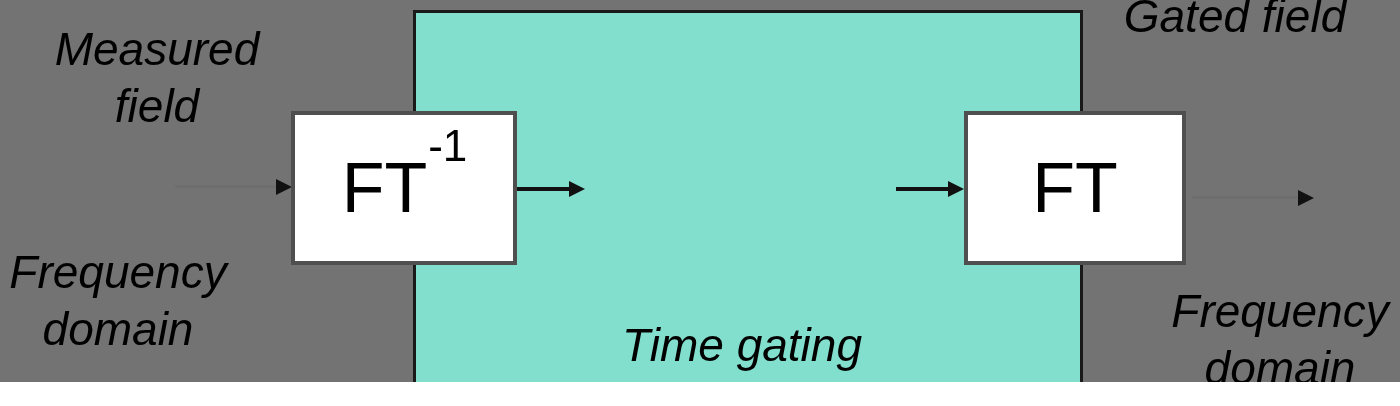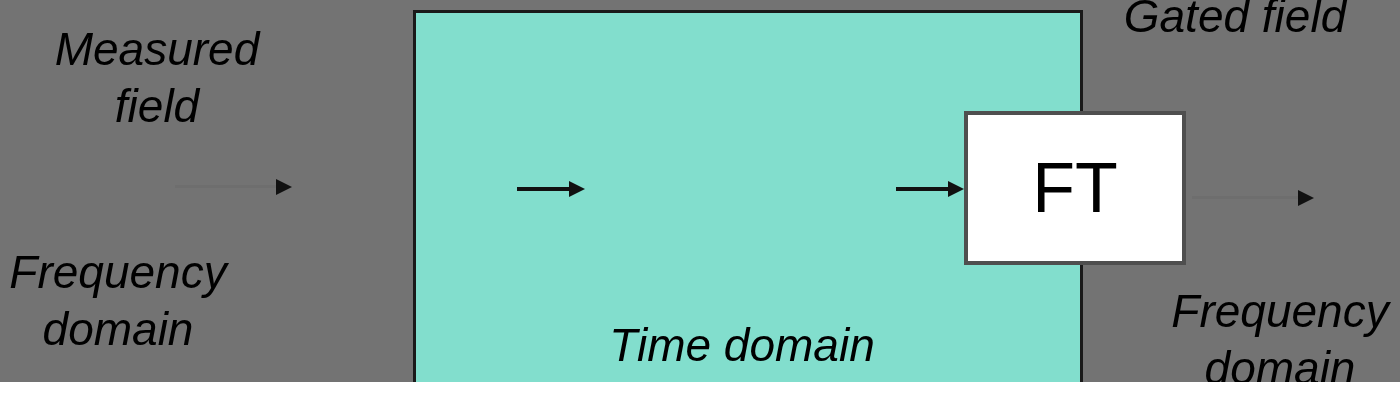--- a/index.html
+++ b/index.html
@@ -104,20 +104,23 @@
   <div class="note note-measured">Measured
 field</div>
   <div class="note note-freq-left">Frequency
 domain</div>
 
   <div class="arrow arrow-in">
     <div class="shaft shaft-gray"></div>
     <div class="head"></div>
   </div>
 
+  <div class="block block-ftinv">
+    <div class="ft-label"><span>FT</span><sup>-1</sup></div>
+  </div>
 
   <div class="arrow arrow-mid1">
     <div class="shaft shaft-black"></div>
     <div class="head"></div>
   </div>
 
 
   <div class="arrow arrow-mid2">
     <div class="shaft shaft-black"></div>
     <div class="head"></div>
@@ -125,19 +128,19 @@
 
   <div class="block block-ft">
     <div class="ft-label"><span>FT</span></div>
   </div>
 
   <div class="arrow arrow-out">
     <div class="shaft shaft-gray"></div>
     <div class="head"></div>
   </div>
 
-  <div class="note note-time-dom">Time domain</div>
+  <div class="note note-time-dom">Time gating</div>
 
   <div class="note note-gated">Gated field</div>
   <div class="note note-freq-right">Frequency
 domain</div>
 
 </div>
 
 </body></html>

